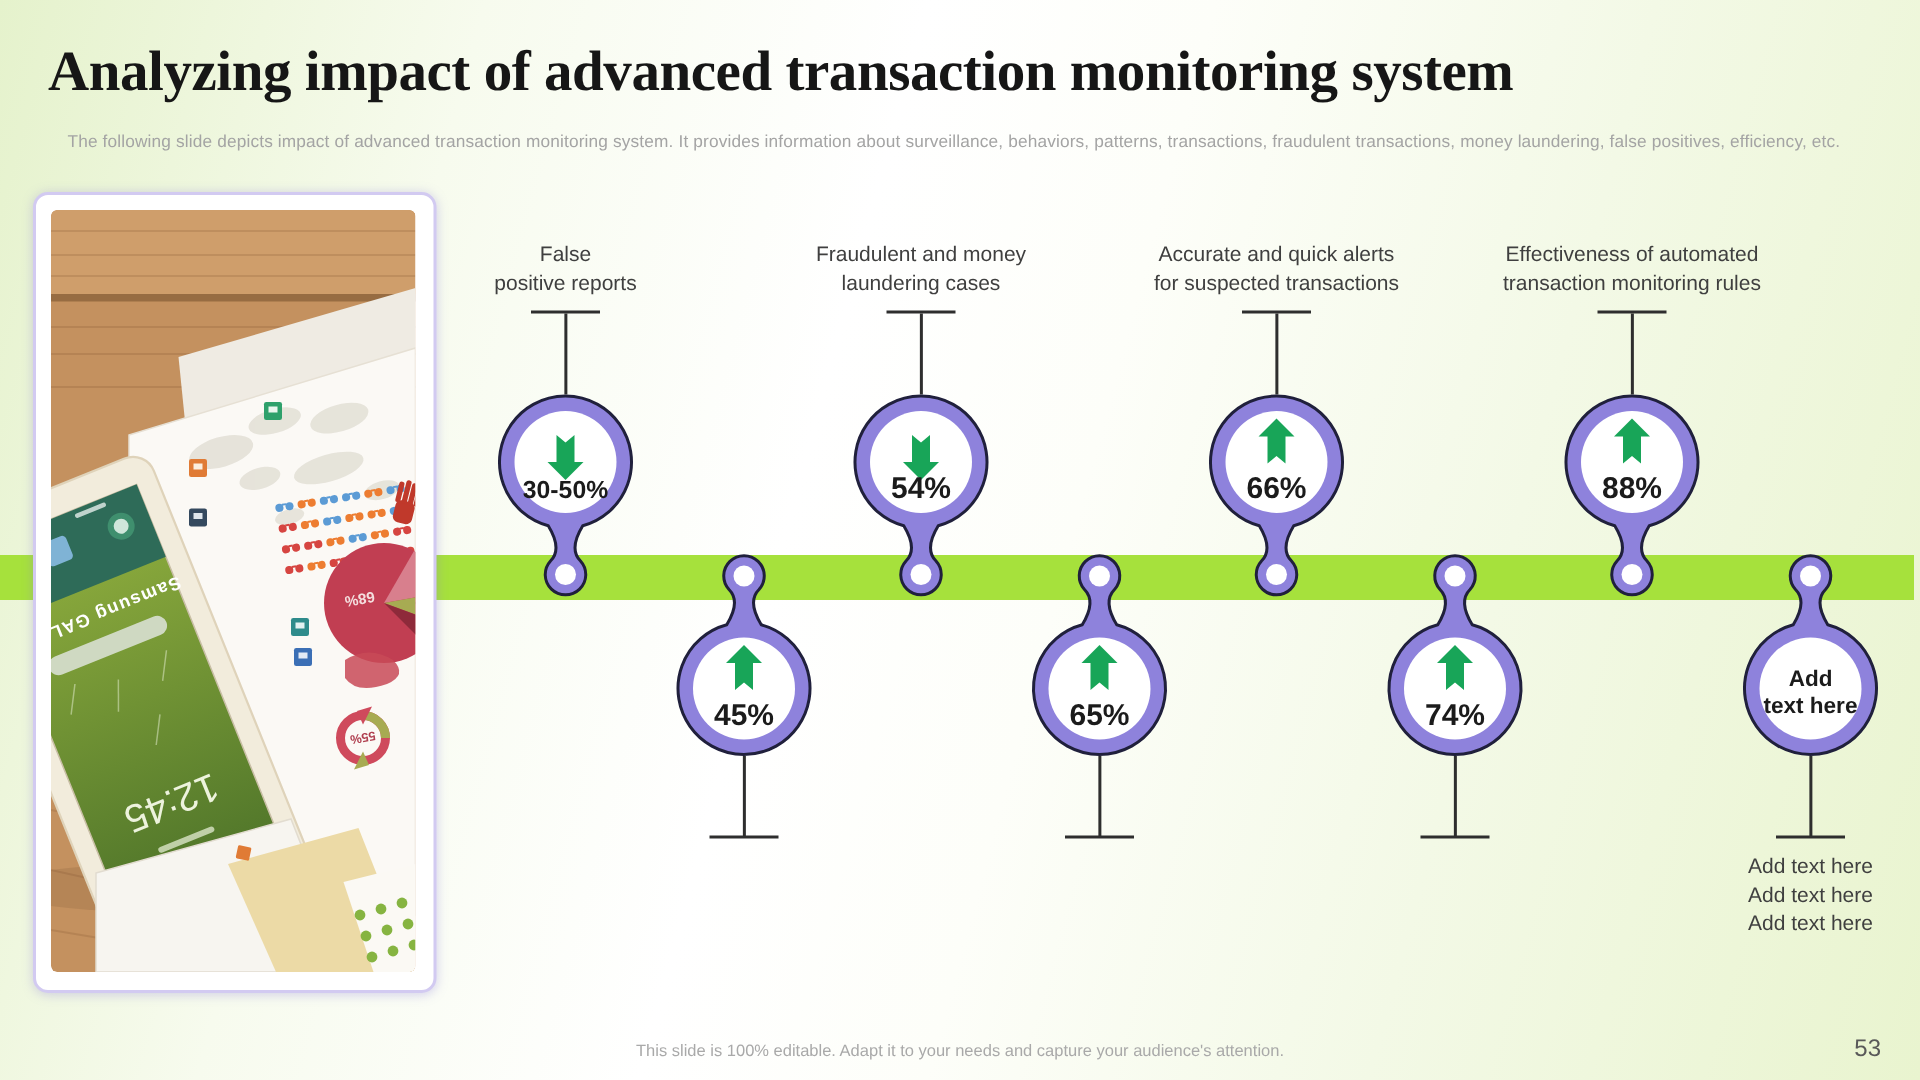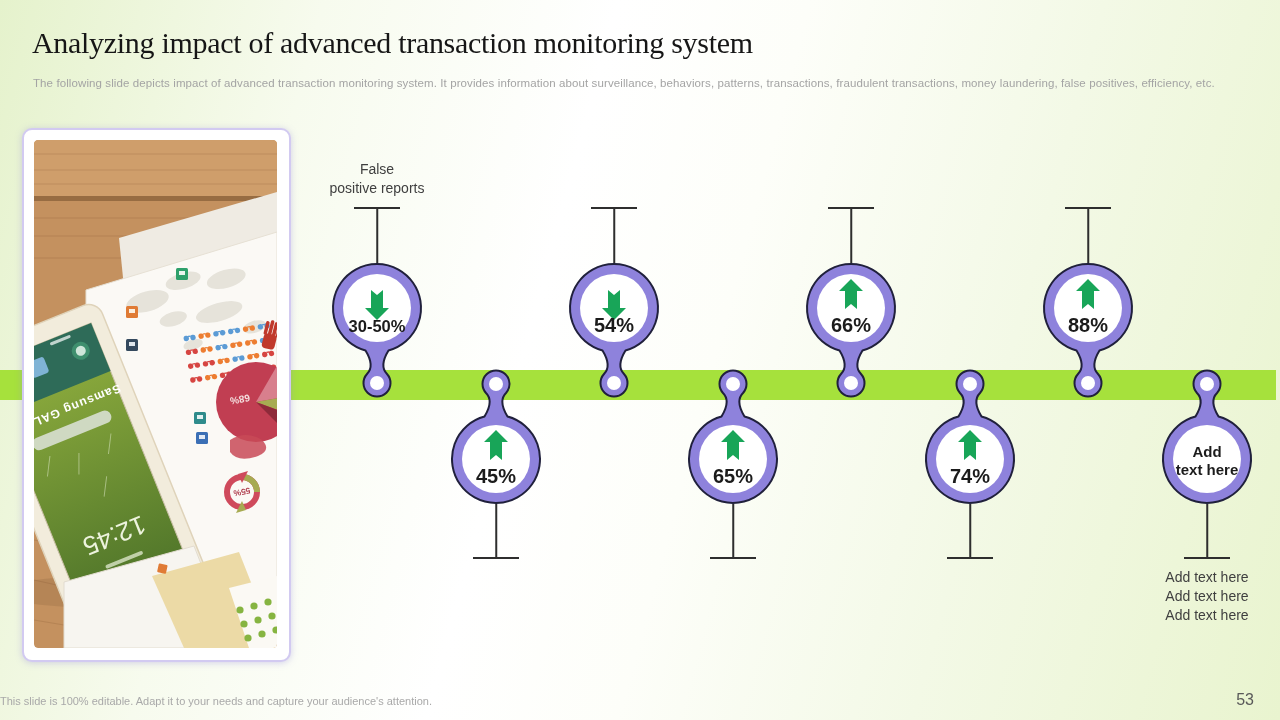--- a/index.html
+++ b/index.html
@@ -3,41 +3,41 @@
 <meta charset="utf-8">
 <style>
   html,body{margin:0;padding:0;background:#ffffff;}
   .slide{
     position:relative;width:1280px;height:720px;overflow:hidden;
     font-family:"Liberation Sans",sans-serif;
     background:linear-gradient(105deg,#e5f2cc 0%,#f7fbee 22%,#ffffff 42%,#fdfef9 55%,#f3f9e6 75%,#e9f4cf 100%);
   }
   .title{
     position:absolute;left:32px;top:26px;margin:0;width:1100px;
-    font-family:"Liberation Serif",serif;font-weight:normal;font-size:30px;color:#161616;letter-spacing:-.3px;
+    font-family:"Liberation Serif",serif;font-weight:bold;font-size:38px;color:#161616;letter-spacing:-.3px;
   }
   .subtitle{
-    position:absolute;left:33px;top:77px;margin:0;width:1215px;
+    position:absolute;left:33px;top:77px;margin:12px;width:1215px;
     font-size:11.5px;color:#a4a4a4;letter-spacing:.1px;
   }
   .band{position:absolute;left:0;top:370px;width:1276px;height:30px;z-index:1;}
   .photo-frame{
     position:absolute;left:22px;top:128px;width:245px;height:510px;z-index:2;
     background:#ffffff;border:2px solid #d2caf1;border-radius:10px;padding:10px;
     box-shadow:0 1px 7px rgba(140,130,215,.35);
   }
   .photo-frame svg{display:block;border-radius:4px;}
   #timeline{position:absolute;left:12px;top:0;width:1280px;height:540px;z-index:3;}
   .tl-label{position:absolute;transform:translateX(-50%);text-align:center;width:250px;
     font-size:14px;line-height:19px;color:#3f3f3f;}
   .tl-bar{position:absolute;transform:translateX(-50%);width:46px;height:2px;background:#2e2e2e;}
   .tl-vline{position:absolute;transform:translateX(-50%);width:1.5px;background:#2e2e2e;}
   .medallion{position:absolute;}
   .footer-note{
-    position:absolute;left:0;right:0;bottom:13px;text-align:left;
+    position:absolute;left:0;right:0;bottom:13px;text-align:center;
     font-size:11px;color:#a9a9a9;
   }
   .page-num{position:absolute;right:26px;bottom:11px;font-size:16px;color:#595959;}
 </style>
 </head>
 <body>
 
 <div class="slide">
 
   <h1 class="title">Analyzing impact of advanced transaction monitoring system</h1>
@@ -211,46 +211,49 @@
         <svg class="medallion" width="100" height="136" viewBox="-50 -46 100 136">
           <g>
             <path d="M 11.5 42.5 A 44 44 0 1 0 -11.5 42.5 Q -2 58 -10 66 A 13.5 13.5 0 1 0 10 66 Q 2 58 11.5 42.5 Z" fill="#8e82dc" stroke="#20203c" stroke-width="2"></path>
           </g>
           <circle cx="0" cy="0" r="34" fill="#ffffff"></circle>
           <circle cx="0" cy="75" r="7" fill="#ffffff"></circle>
           <path transform="translate(0,-16)" d="M 0 28 L 12 16 L 6 16 L 6 -2 L 0 3 L -6 -2 L -6 16 L -12 16 Z" fill="#18a558"></path>
           <text x="0" y="24" text-anchor="middle" font-family="Liberation Sans,sans-serif" font-weight="bold" font-size="16.5" fill="#1b1b1b">30-50%</text>
         </svg>
       </div>
+      <div class="tl-label" style="left: 602px; top: 160px;">Fraudulent and money<br>laundering cases</div>
       <div class="tl-bar" style="left: 602px; top: 207px;"></div>
       <div class="tl-vline" style="left: 602px; top: 209px; height: 54px;"></div>
       <div class="" style="left: 552px; top: 262px; position: absolute;">
         <svg class="medallion" width="100" height="136" viewBox="-50 -46 100 136">
           <g>
             <path d="M 11.5 42.5 A 44 44 0 1 0 -11.5 42.5 Q -2 58 -10 66 A 13.5 13.5 0 1 0 10 66 Q 2 58 11.5 42.5 Z" fill="#8e82dc" stroke="#20203c" stroke-width="2"></path>
           </g>
           <circle cx="0" cy="0" r="34" fill="#ffffff"></circle>
           <circle cx="0" cy="75" r="7" fill="#ffffff"></circle>
           <path transform="translate(0,-16)" d="M 0 28 L 12 16 L 6 16 L 6 -2 L 0 3 L -6 -2 L -6 16 L -12 16 Z" fill="#18a558"></path>
           <text x="0" y="24" text-anchor="middle" font-family="Liberation Sans,sans-serif" font-weight="bold" font-size="20" fill="#1b1b1b">54%</text>
         </svg>
       </div>
+      <div class="tl-label" style="left: 839px; top: 160px;">Accurate and quick alerts<br>for suspected transactions</div>
       <div class="tl-bar" style="left: 839px; top: 207px;"></div>
       <div class="tl-vline" style="left: 839px; top: 209px; height: 54px;"></div>
       <div class="" style="left: 789px; top: 262px; position: absolute;">
         <svg class="medallion" width="100" height="136" viewBox="-50 -46 100 136">
           <g>
             <path d="M 11.5 42.5 A 44 44 0 1 0 -11.5 42.5 Q -2 58 -10 66 A 13.5 13.5 0 1 0 10 66 Q 2 58 11.5 42.5 Z" fill="#8e82dc" stroke="#20203c" stroke-width="2"></path>
           </g>
           <circle cx="0" cy="0" r="34" fill="#ffffff"></circle>
           <circle cx="0" cy="75" r="7" fill="#ffffff"></circle>
           <path transform="translate(0,-1)" d="M 0 -28 L 12 -16 L 6 -16 L 6 2 L 0 -3 L -6 2 L -6 -16 L -12 -16 Z" fill="#18a558"></path>
           <text x="0" y="24" text-anchor="middle" font-family="Liberation Sans,sans-serif" font-weight="bold" font-size="20" fill="#1b1b1b">66%</text>
         </svg>
       </div>
+      <div class="tl-label" style="left: 1076px; top: 160px;">Effectiveness of automated<br>transaction monitoring rules</div>
       <div class="tl-bar" style="left: 1076px; top: 207px;"></div>
       <div class="tl-vline" style="left: 1076px; top: 209px; height: 54px;"></div>
       <div class="" style="left: 1026px; top: 262px; position: absolute;">
         <svg class="medallion" width="100" height="136" viewBox="-50 -46 100 136">
           <g>
             <path d="M 11.5 42.5 A 44 44 0 1 0 -11.5 42.5 Q -2 58 -10 66 A 13.5 13.5 0 1 0 10 66 Q 2 58 11.5 42.5 Z" fill="#8e82dc" stroke="#20203c" stroke-width="2"></path>
           </g>
           <circle cx="0" cy="0" r="34" fill="#ffffff"></circle>
           <circle cx="0" cy="75" r="7" fill="#ffffff"></circle>
           <path transform="translate(0,-1)" d="M 0 -28 L 12 -16 L 6 -16 L 6 2 L 0 -3 L -6 2 L -6 -16 L -12 -16 Z" fill="#18a558"></path>

